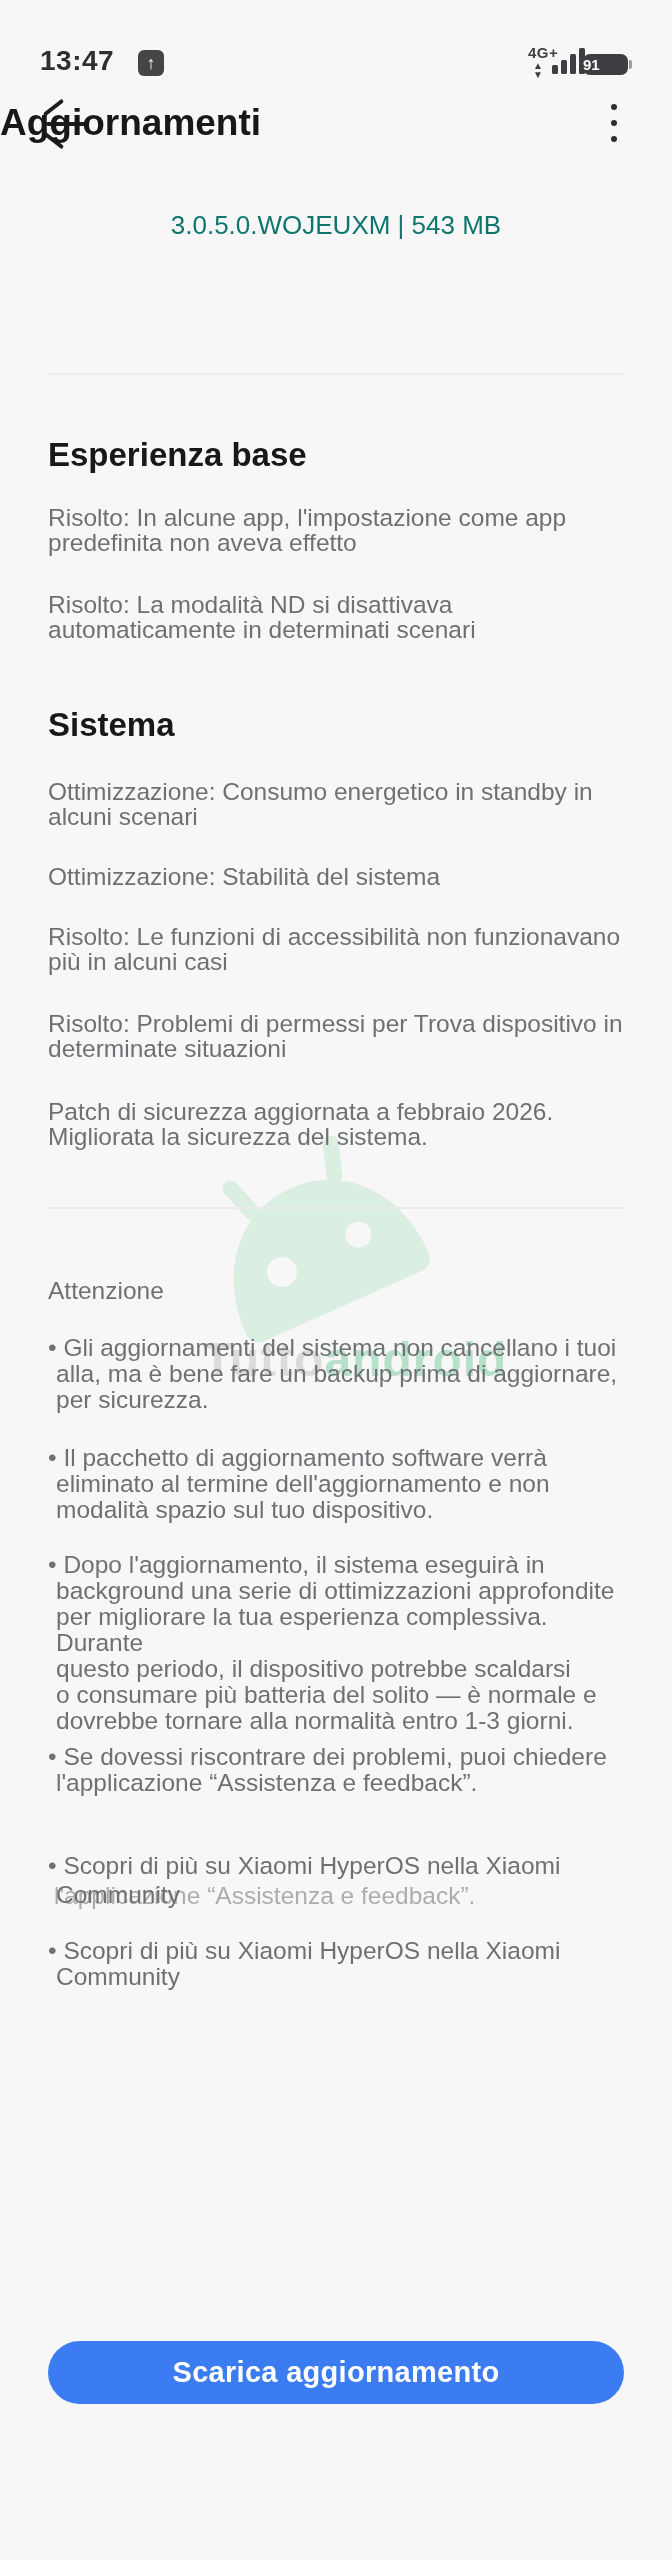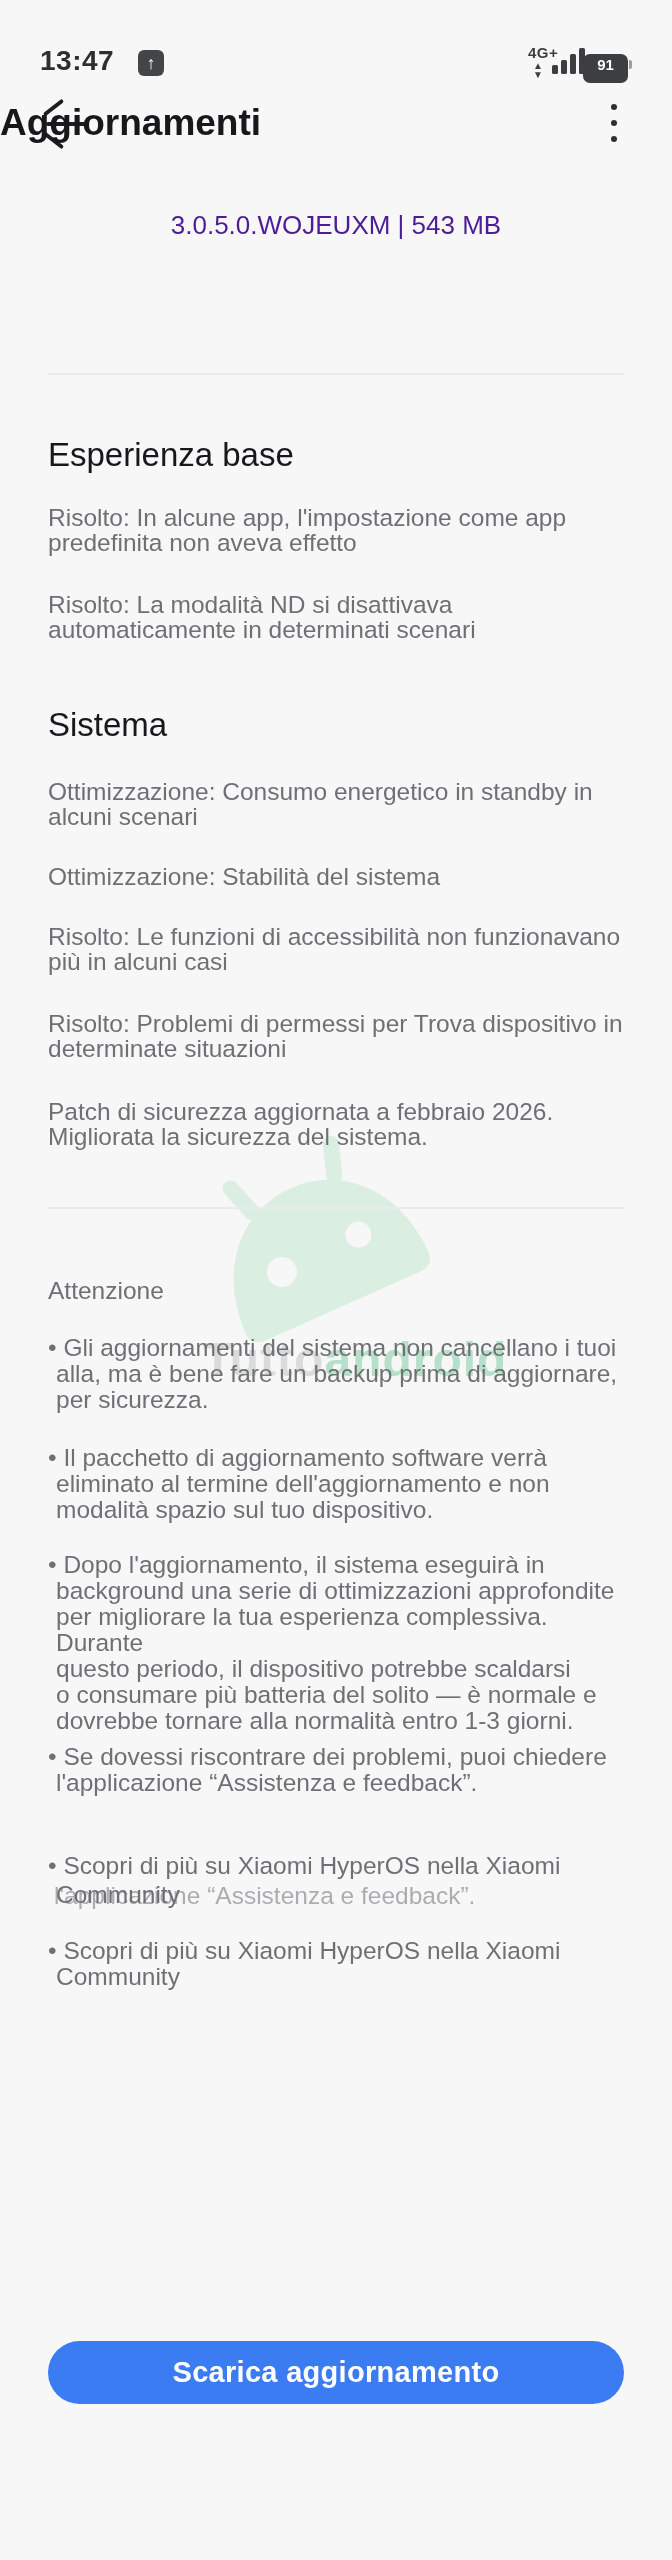--- a/index.html
+++ b/index.html
@@ -15,46 +15,46 @@
   .upload-badge{position:absolute;left:138px;top:21px;width:26px;height:26px;background:#434547;border-radius:6px;color:#f7f7f8;
     font-size:18px;line-height:26px;text-align:center;font-weight:700;}
   .net-label{position:absolute;left:528px;top:15px;font-size:15px;font-weight:700;color:#3c3e41;letter-spacing:.5px;}
   .net-arrows{position:absolute;left:533px;top:32px;font-size:10px;line-height:9px;color:#3c3e41;letter-spacing:-1px;}
   .sigbars{position:absolute;left:552px;top:19px;width:46px;height:26px;}
   .sigbars i{position:absolute;bottom:0;width:6px;background:#3c3e41;border-radius:1.5px;}
   .sigbars i:nth-child(1){left:0;height:9px;}
   .sigbars i:nth-child(2){left:9px;height:14px;}
   .sigbars i:nth-child(3){left:18px;height:20px;}
   .sigbars i:nth-child(4){left:27px;height:26px;}
-  .battery{position:absolute;left:583px;top:25px;width:45px;height:29px;background:#3c3e41;border-radius:7px;
-    color:#fff;font-size:15px;font-weight:700;text-align:center;line-height:21px;}
+  .battery{position:absolute;left:583px;top:25px;width:45px;height:21px;background:#3c3e41;border-radius:7px;
+    color:#fff;font-size:15px;font-weight:700;line-height:21px;}
   .battery:after{content:"";position:absolute;right:-4px;top:6px;width:3px;height:9px;background:#9a9c9e;border-radius:0 2px 2px 0;}
   
   .header{position:absolute;left:0;top:96px;width:672px;height:64px;}
   .back{position:absolute;left:44px;top:8px;width:48px;height:40px;cursor:pointer;}
   .back .shaft{position:absolute;left:2px;top:18px;width:40px;height:4px;background:#1c1d1f;border-radius:2px;}
   .back .a1{position:absolute;left:0px;top:9px;width:24px;height:4px;background:#1c1d1f;border-radius:2px;transform:rotate(-38deg);transform-origin:left center;}
   .back .a2{position:absolute;left:0px;top:27px;width:24px;height:4px;background:#1c1d1f;border-radius:2px;transform:rotate(38deg);transform-origin:left center;}
   .apptitle{position:absolute;left:0;top:6px;width:672px;text-align:left;font-size:37px;font-weight:700;color:#17181a;}
   .menu-dots{position:absolute;left:594px;top:2px;width:40px;height:52px;cursor:pointer;}
   .menu-dots i{position:absolute;left:17px;width:6px;height:6px;border-radius:50%;background:#2d2f31;}
   .menu-dots i:nth-child(1){top:6px;}.menu-dots i:nth-child(2){top:22px;}.menu-dots i:nth-child(3){top:38px;}
   
-  .version{position:absolute;left:0;top:210px;width:672px;text-align:center;font-size:26px;color:#4c1d95;}
+  .version{position:absolute;left:0;top:210px;width:672px;text-align:center;font-size:26px;color:#0f766e;}
   
   .divider{position:absolute;left:48px;width:576px;height:2px;background:#ebebed;}
   
   .watermark{position:absolute;left:0;top:0;width:672px;height:2560px;z-index:0;pointer-events:none;}
   .wm-head{position:absolute;left:195px;top:1148px;width:240px;height:190px;transform:rotate(-24deg);}
   .wm-text{position:absolute;left:203px;top:1332px;font-size:48px;font-weight:700;letter-spacing:1px;opacity:.85;}
   .wm-gray{color:#d6d8d7;}
   .wm-green{color:#abdcc2;}
   .content{position:relative;z-index:1;}
   
-  .sec-title{position:absolute;left:48px;font-size:33px;font-weight:400;color:#17181a;}
+  .sec-title{position:absolute;left:48px;font-size:33px;font-weight:700;color:#17181a;}
   .para{position:absolute;left:48px;width:580px;font-size:24.5px;line-height:24.5px;color:#6e7072;}
   .att{line-height:26px;}
   .att .cont{margin-left:8px;}
   .glitchwrap{position:absolute;left:48px;top:1881px;width:580px;height:30px;font-size:24.5px;color:#6e7072;}
   .glitchwrap .g1{position:absolute;left:8px;top:0;}
   .glitchwrap .g2{position:absolute;left:6px;top:1px;color:rgba(110,112,114,.55);}
   
   .dl-btn{position:absolute;left:48px;top:2341px;width:576px;height:63px;background:#3b7cf3;border:none;border-radius:38px;
     color:#ffffff;font-size:29px;font-weight:600;text-align:center;cursor:pointer;font-family:inherit;letter-spacing:.3px;}
 </style>

